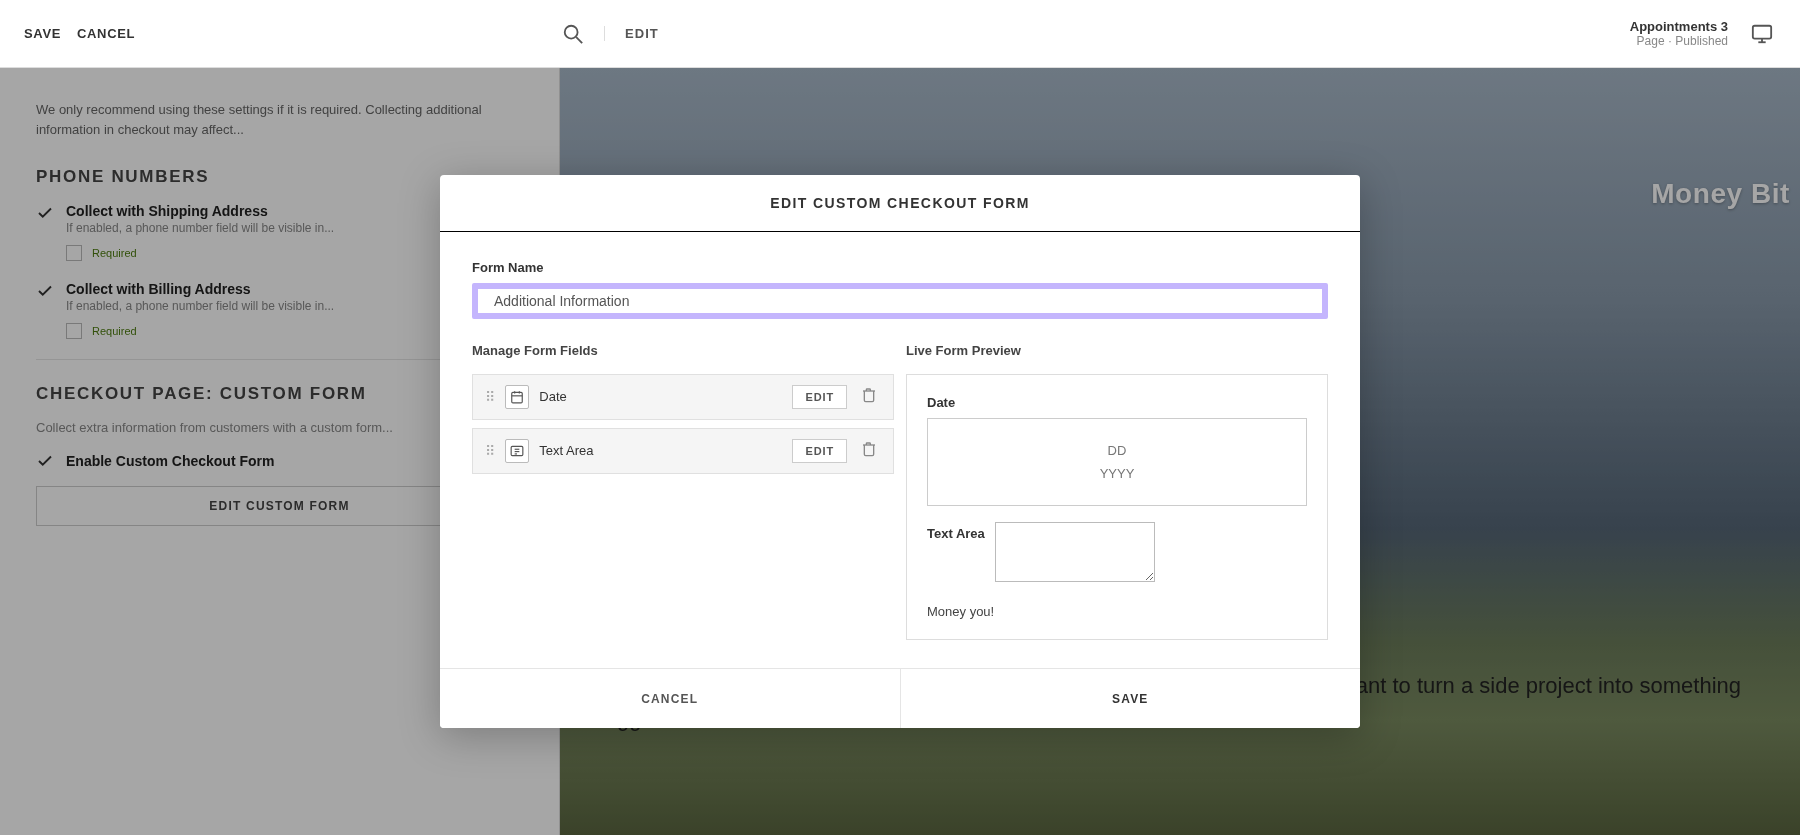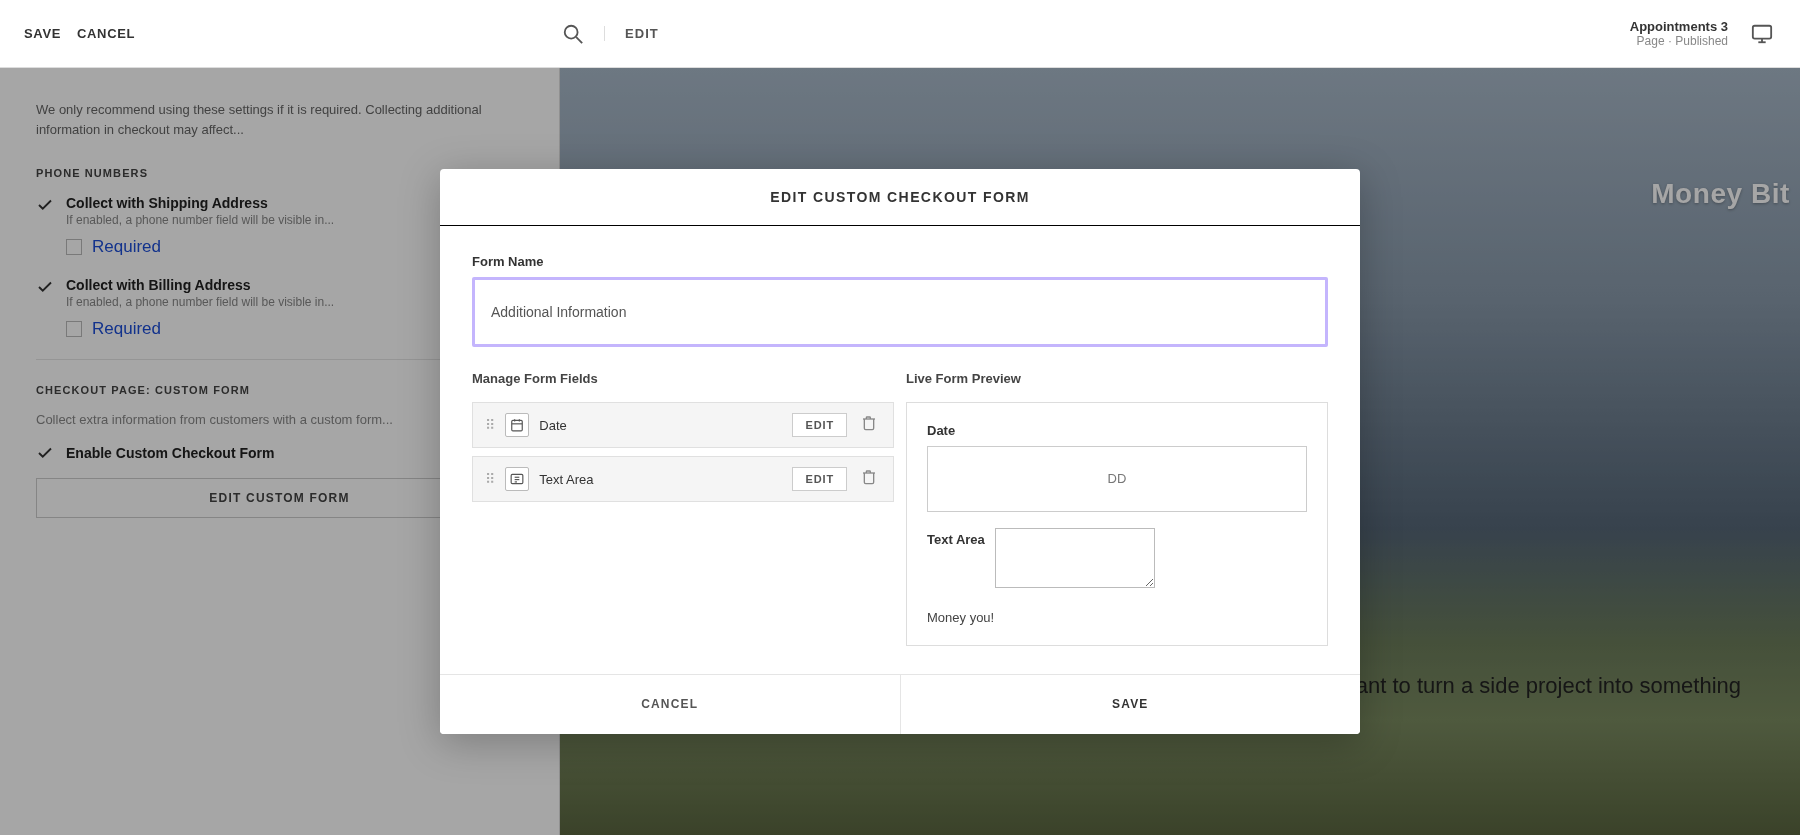--- a/index.html
+++ b/index.html
@@ -112,21 +112,21 @@
       color: #222;
       margin-bottom: 14px;
     }
     .left-panel .desc {
       font-size: 13px;
       color: #666;
       line-height: 1.5;
       margin-bottom: 28px;
     }
     .section-heading {
-      font-size: 11px;
+      font-size: 17px;
       font-weight: 700;
       letter-spacing: 0.1em;
       color: #444;
       margin-bottom: 16px;
     }
     .option-row {
       display: flex;
       align-items: flex-start;
       gap: 12px;
       margin-bottom: 10px;
@@ -158,22 +158,22 @@
     }
     .checkbox {
       width: 16px;
       height: 16px;
       border: 1px solid #bbb;
       background: #fff;
       display: inline-block;
       flex-shrink: 0;
     }
     .checkbox-label {
-      font-size: 17px;
-      color: #1d4ed8;
+      font-size: 11px;
+      color: #4d7c0f;
     }
     .divider {
       border: none;
       border-top: 1px solid #e5e5e5;
       margin: 20px 0;
     }
     .section-block {
       margin-bottom: 20px;
     }
     .custom-form-section {
@@ -295,22 +295,22 @@
     }
     .form-name-section label {
       display: block;
       font-size: 13px;
       font-weight: 600;
       color: #333;
       margin-bottom: 8px;
     }
     .form-name-input {
       width: 100%;
-      padding: 24px 16px;
-      border: 3px solid #c4b5fd;
+      padding: 4px 16px;
+      border: 6px solid #c4b5fd;
       font-size: 14px;
       color: #555;
       outline: none;
       border-radius: 2px;
     }
     .form-columns {
       display: flex;
       gap: 12px;
     }
     .form-left-col {
@@ -613,20 +613,21 @@
 
               
             </div>
 
             <div class="form-right-col">
               <div class="col-heading">Live Form Preview</div>
               <div class="live-preview-box">
                 <div class="preview-field-label">Date</div>
                 <div class="preview-date-box">
                   <div>DD</div>
+                  <div>YYYY</div>
                 </div>
                 <div style="display:flex;align-items:flex-start;gap:10px;margin-bottom:10px;">
                   <div class="preview-textarea-label" style="white-space:nowrap;margin-top:4px;">Text Area</div>
                   <textarea class="preview-textarea" style=""></textarea>
                 </div>
                 <div class="preview-thank-you">Money you!</div>
               </div>
             </div>
           </div>
         </div>

